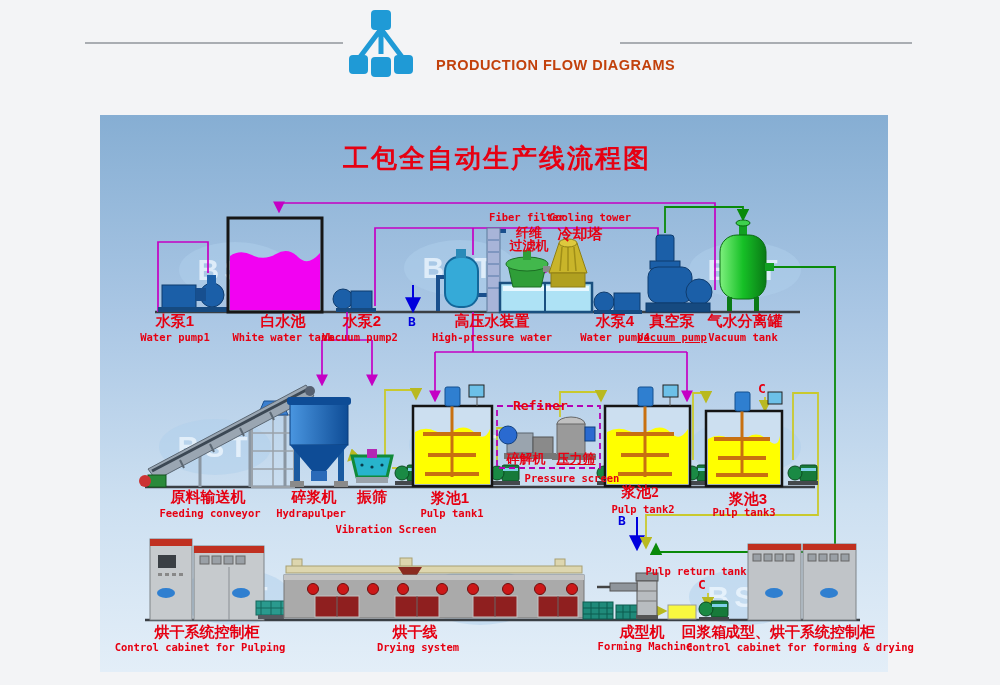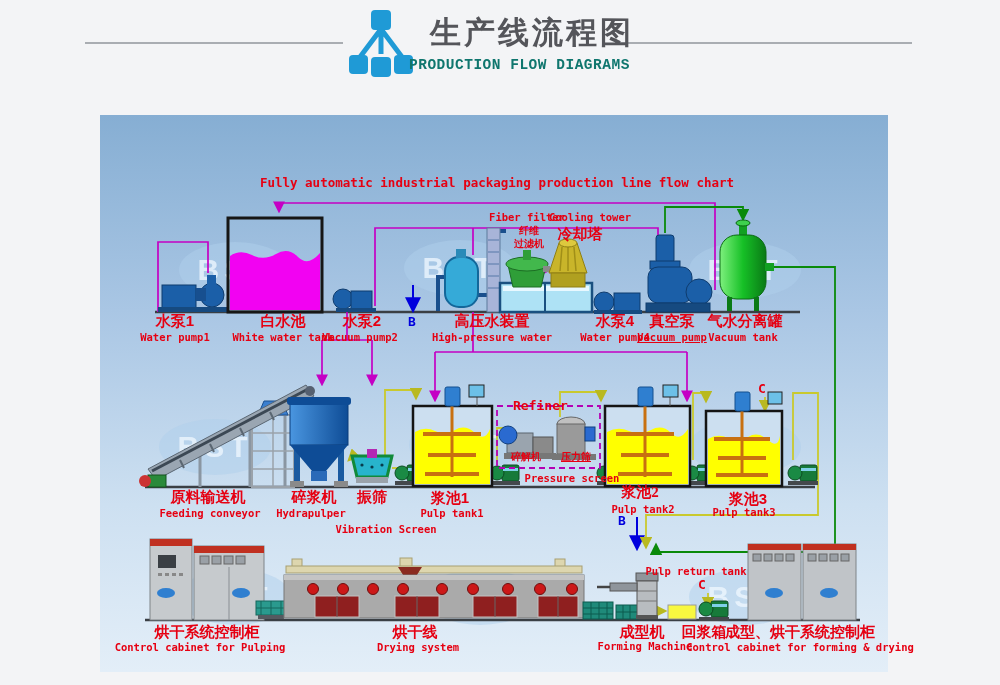--- a/index.html
+++ b/index.html
@@ -3,35 +3,35 @@
 <meta charset="utf-8">
 <style>
   html,body{margin:0;padding:0;background:#f3f4f6;font-family:"Liberation Sans",sans-serif;}
   .stage{position:relative;width:1000px;height:685px;background:#f3f4f6;overflow:hidden;}
   
   .hdr-rule{position:absolute;height:2px;background:#a9adb2;top:42px;}
   .hdr-rule.left{left:85px;width:258px;}
   .hdr-rule.right{left:620px;width:292px;}
   .hdr-icon{position:absolute;left:348px;top:8px;width:66px;height:70px;}
   .hdr-title{position:absolute;left:430px;top:12px;font-size:31px;font-weight:bold;color:#54555a;letter-spacing:3px;}
-  .hdr-sub{position:absolute;left:409px;top:57px;font-size:14.5px;font-weight:bold;color:#0f766e;letter-spacing:.5px;font-family:Liberation Mono, monospace;}
+  .hdr-sub{position:absolute;left:436px;top:57px;font-size:14.5px;font-weight:bold;color:#c2410c;letter-spacing:.5px;}
   
   .panel{position:absolute;left:100px;top:115px;width:788px;height:557px;
          background:linear-gradient(180deg,#86aed3 0%,#a9c6e4 35%,#cde0f1 70%,#e3eef8 100%);}
   .panel svg{position:absolute;left:0;top:0;z-index:2;}
   .wm{position:absolute;width:112px;height:56px;border-radius:50%;background:rgba(175,208,236,.5);
       z-index:1;display:flex;align-items:center;justify-content:center;
       color:rgba(240,248,255,.75);font-size:30px;font-weight:bold;letter-spacing:5px;}
   .dtitle{position:absolute;z-index:3;transform:translateX(-50%);white-space:nowrap;
           font-size:26px;font-weight:bold;color:#e60012;letter-spacing:2px;}
   .dsub{position:absolute;z-index:3;transform:translateX(-50%);white-space:nowrap;
         font-family:"DejaVu Sans Mono",monospace;font-size:12.5px;font-weight:bold;color:#e60012;}
   .lz{position:absolute;z-index:3;transform:translateX(-50%);white-space:nowrap;
       font-size:15px;font-weight:bold;color:#e60012;}
-  .lz.s{font-size:10px;}
+  .lz.s{font-size:13px;}
   .le{position:absolute;z-index:3;transform:translateX(-50%);white-space:nowrap;
       font-family:"DejaVu Sans Mono",monospace;font-size:10.5px;font-weight:bold;color:#e60012;}
   .cn{position:absolute;z-index:4;font-family:"DejaVu Sans Mono",monospace;font-size:13px;font-weight:bold;}
   .cn.b{color:#0000dd;} .cn.r{color:#e60012;}
 </style>
 </head>
 <body>
 
 <div class="stage">
 
@@ -41,21 +41,20 @@
     <svg width="66" height="70" viewBox="0 0 66 70">
       <g fill="#1f9ad6" stroke="none">
         <path d="M33,21 L12,49 M33,21 L33,46 M33,21 L54,49" stroke="#1f9ad6" stroke-width="5" fill="none"></path>
         <rect x="23" y="2" width="20" height="20" rx="4"></rect>
         <rect x="1" y="47" width="19" height="19" rx="4"></rect>
         <rect x="23" y="49" width="20" height="20" rx="4"></rect>
         <rect x="46" y="47" width="19" height="19" rx="4"></rect>
       </g>
     </svg>
   </div>
-  <div class="hdr-title">生产线流程图</div>
   <div class="hdr-sub">PRODUCTION FLOW DIAGRAMS</div>
 
   <div class="panel">
 
     <div class="wm" style="left:79px;top:127px;">BST</div>
     <div class="wm" style="left:304px;top:125px;">BST</div>
     <div class="wm" style="left:589px;top:127px;">BST</div>
     <div class="wm" style="left:59px;top:304px;">BST</div>
     <div class="wm" style="left:309px;top:302px;">BST</div>
     <div class="wm" style="left:589px;top:304px;">BST</div>
@@ -363,21 +362,21 @@
         <rect x="703" y="429" width="53" height="76" fill="#c0c4c8" stroke="#7f8488"></rect>
         <rect x="703" y="429" width="53" height="6" fill="#c03020"></rect>
         <rect x="708" y="439" width="8" height="7" fill="#9aa0a6" stroke="#666"></rect>
           <rect x="719" y="439" width="8" height="7" fill="#9aa0a6" stroke="#666"></rect>
           <rect x="730" y="439" width="8" height="7" fill="#9aa0a6" stroke="#666"></rect>
           <rect x="741" y="439" width="8" height="7" fill="#9aa0a6" stroke="#666"></rect>
         <ellipse cx="729" cy="478" rx="9" ry="5" fill="#2f7fd0"></ellipse>
       </g>
     </svg>
 
-    <div class="dsub" style="left:397px;top:60px;">Fully automatic industrial packaging production line flow chart</div>
+    <div class="dtitle" style="left:397px;top:26px;">工包全自动生产线流程图</div>
 
     <div class="lz" style="left:75px;top:197px;">水泵1</div>
     <div class="le" style="left:75px;top:216px;">Water pump1</div>
     <div class="lz" style="left:183px;top:197px;">白水池</div>
     <div class="le" style="left:183px;top:216px;">White water tank</div>
     <div class="lz" style="left:262px;top:197px;">水泵2</div>
     <div class="le" style="left:260px;top:216px;">Vacuum pump2</div>
     <div class="cn b" style="left:308px;top:199px;">B</div>
     <div class="lz" style="left:392px;top:197px;">高压水装置</div>
     <div class="le" style="left:392px;top:216px;">High-pressure water</div>

